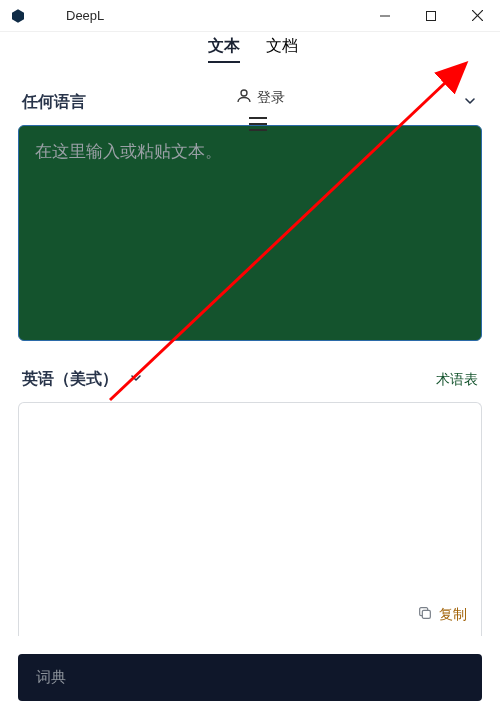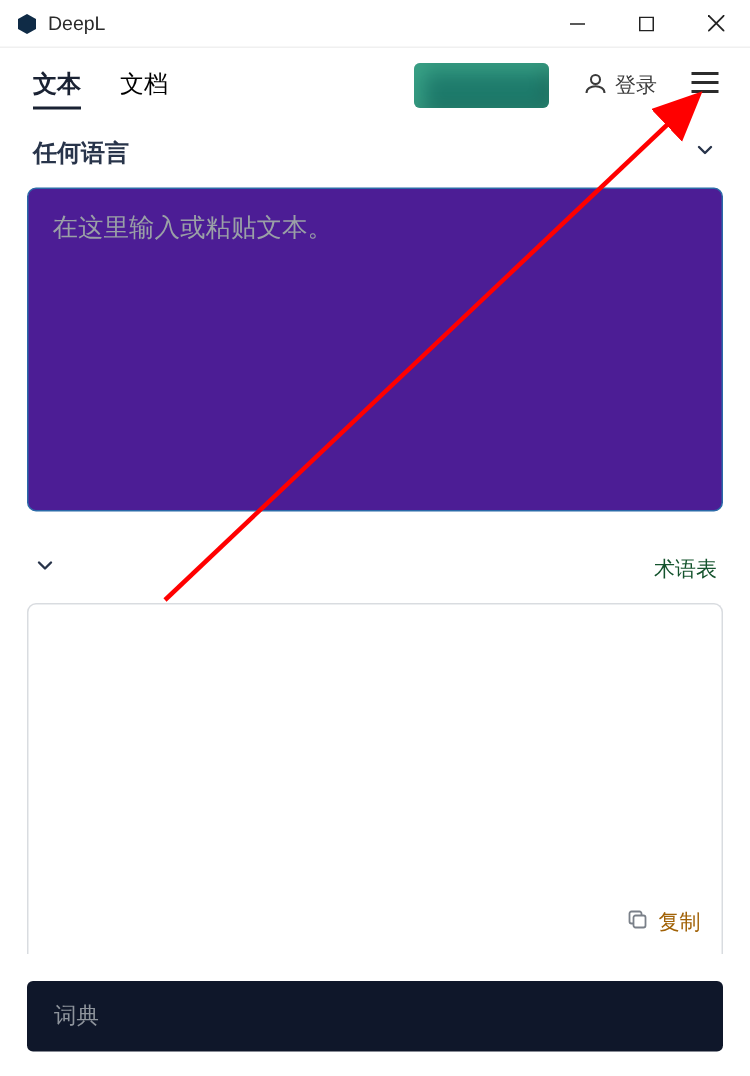--- a/index.html
+++ b/index.html
@@ -10,20 +10,21 @@
       background: #ffffff;
       position: relative;
       overflow: hidden;
     }
     .titlebar {
       height: 32px;
       display: flex;
       align-items: center;
       padding: 0 0 0 10px;
       border-bottom: 1px solid #f0f0f0;
+      gap: 34px;
     }
     .titlebar .logo {
       width: 16px; height: 16px;
       margin-right: 6px;
     }
     .titlebar .app-title {
       font-size: 13px;
       color: #2b2b2b;
       flex: 1;
     }
@@ -37,20 +38,21 @@
       align-items: center;
       justify-content: center;
       color: #2b2b2b;
     }
     .topbar {
       height: 50px;
       display: flex;
       align-items: center;
       padding: 0 16px 0 22px;
       gap: 8px;
+      flex-direction: column;
     }
     .tabs { display: flex; gap: 26px; }
     .tab {
       font-size: 16px;
       color: #000000;
       padding: 4px 0;
       cursor: pointer;
     }
     .tab.active {
       color: #1a2233;
@@ -93,21 +95,21 @@
       color: #14532d;
     }
     .input-box {
       margin: 6px 18px 0;
       border: 1.5px solid #2b6aa8;
       border-radius: 6px;
       height: 216px;
       padding: 14px 16px;
       font-size: 17px;
       color: #9aa0a6;
-      background: #4c1d95;
+      background: #14532d;
     }
     .output-lang-row {
       display: flex; align-items: center;
       padding: 28px 22px 8px;
     }
     .output-box {
       margin: 4px 18px 0;
       border: 1px solid #d9dce0;
       border-bottom: none;
       border-radius: 6px 6px 0 0;
@@ -202,20 +204,21 @@
       </svg>
   </span>
 </div>
 
 <div class="input-box">
   <span>在这里输入或粘贴文本。</span>
 </div>
 
 <div class="output-lang-row">
   <div style="display:flex;align-items:center;gap:10px;cursor:pointer">
+    <span class="lang-label">英语（美式）</span>
     <span class="chev">
       <svg width="16" height="16" viewBox="0 0 24 24" fill="none" stroke="#28344a" stroke-width="2.4" stroke-linecap="round" stroke-linejoin="round">
           <polyline points="6 9 12 15 18 9"></polyline>
         </svg>
     </span>
   </div>
   <div class="spacer"></div>
   <span class="glossary">术语表</span>
 </div>
 

